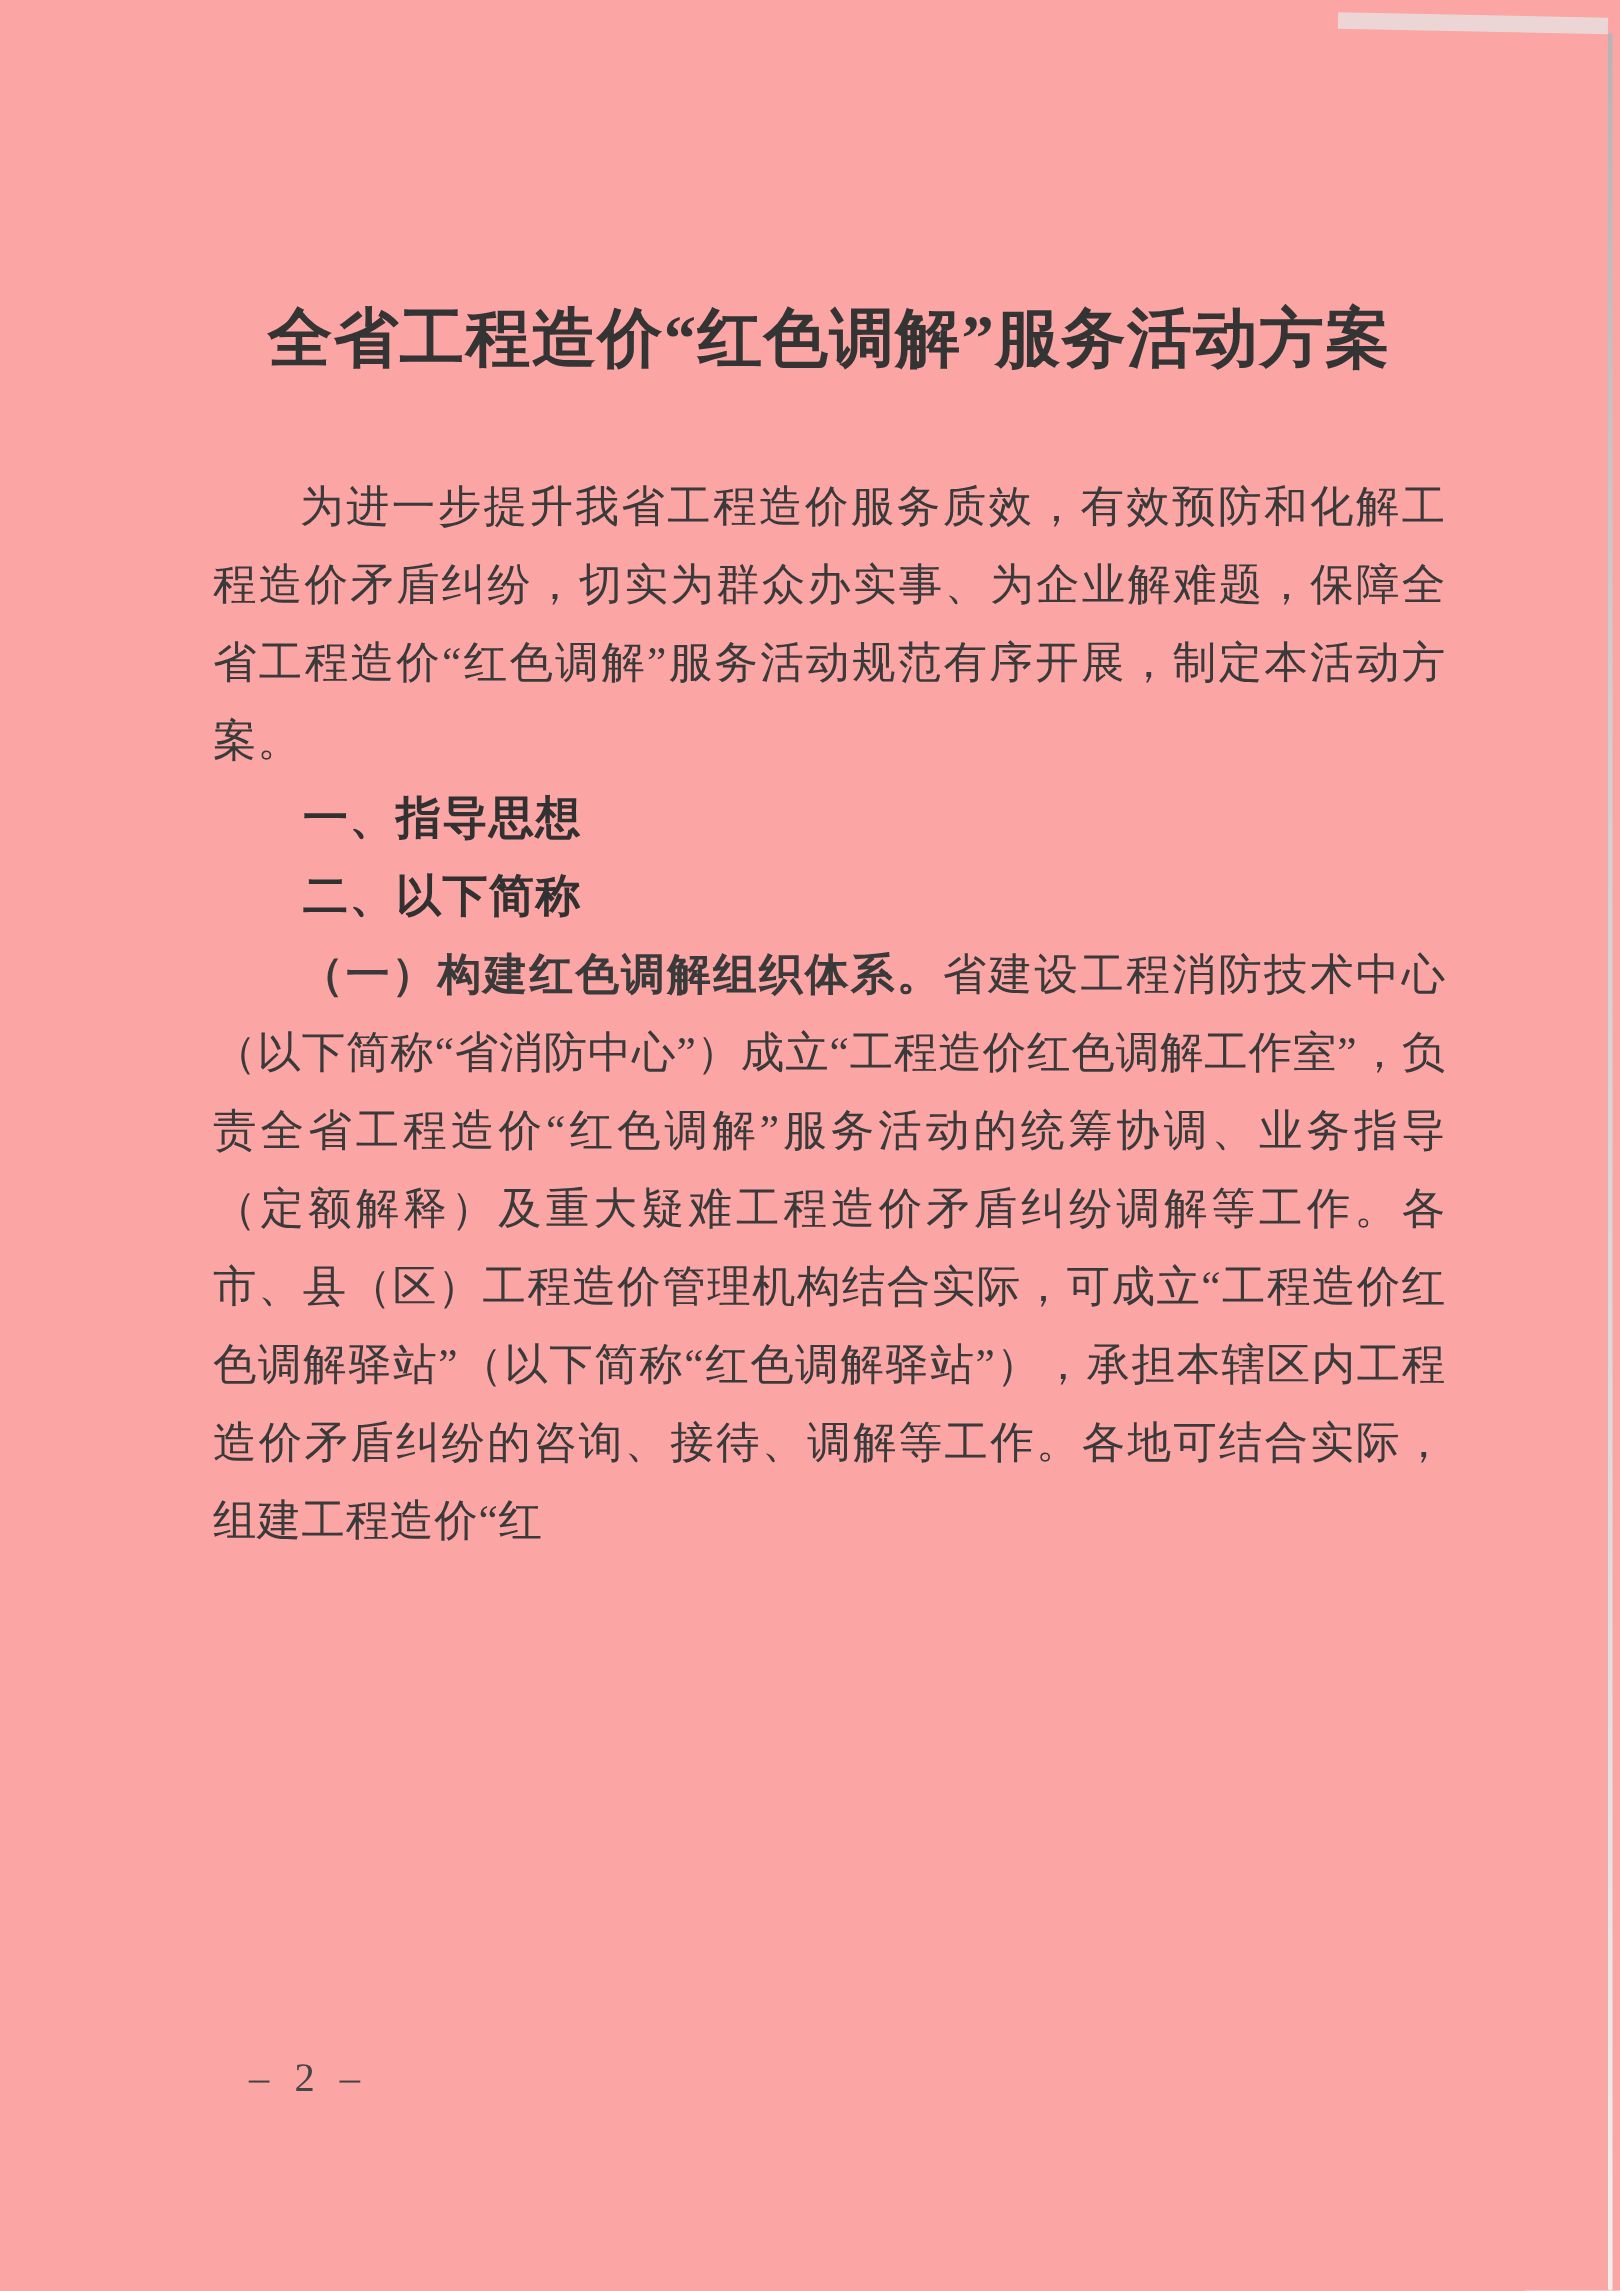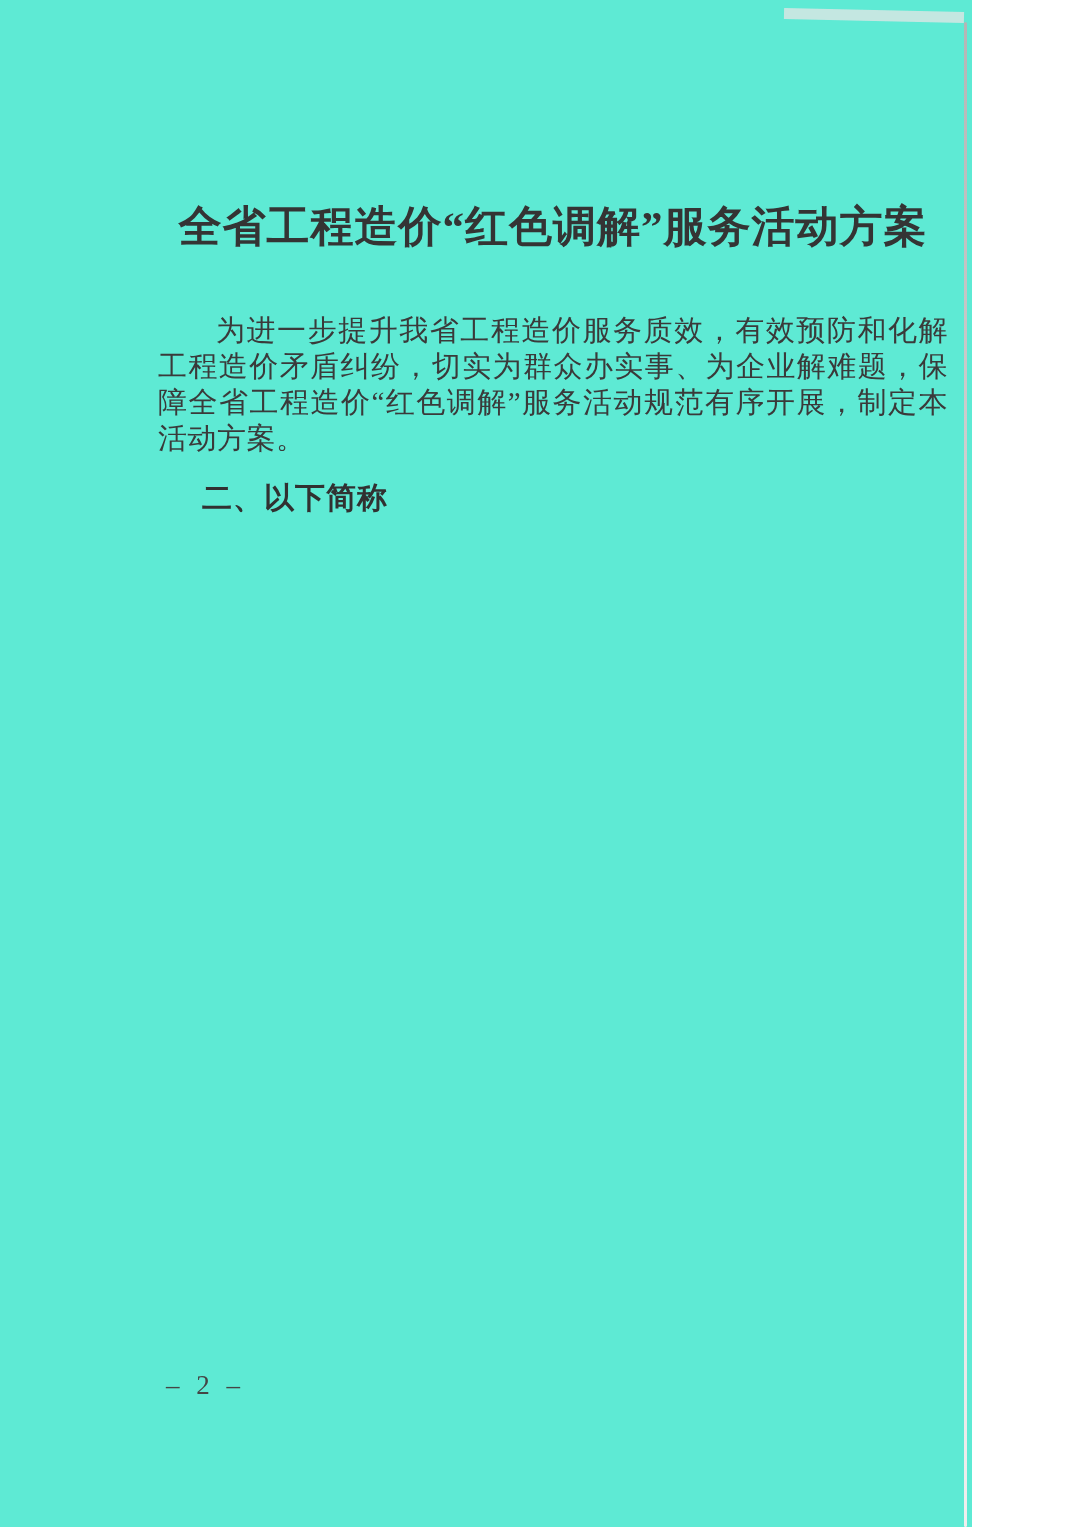--- a/index.html
+++ b/index.html
@@ -1,23 +1,23 @@
 <!DOCTYPE html>
 <html><head>
 <meta charset="utf-8">
 <style>
   html, body {
     margin: 0;
     padding: 0;
   }
   .page {
     position: relative;
-    width: 972px;
+    width: 1080px;
     height: 1527px;
-    background: #5eead4;
+    background: #fca5a5;
     overflow: hidden;
     font-family: "Liberation Serif", serif;
   }
   
   .edge-line-right {
     position: absolute;
     top: 22px;
     right: 5px;
     width: 3px;
     height: 1505px;
@@ -48,25 +48,25 @@
     letter-spacing: 1px;
     color: #343434;
     margin: 0 0 56px 0;
     font-family: "Liberation Serif", serif;
   }
   .doc-body {
     color: #3a3a3a;
   }
   .para {
     font-size: 29px;
-    line-height: 36px;
+    line-height: 52px;
     text-align: justify;
     text-indent: 2em;
     letter-spacing: 0.5px;
-    margin: 16px;
+    margin: 0;
     color: #3a3a3a;
   }
   .heading {
     font-size: 30px;
     line-height: 52px;
     font-weight: bold;
     text-indent: 2em;
     margin: 0;
     color: #313131;
     font-family: "Liberation Sans", sans-serif;
@@ -90,18 +90,20 @@
 
 <div class="page">
   <div class="edge-streak-top"></div>
   <div class="edge-line-right"></div>
 
   <div class="content">
     <h1 class="doc-title">全省工程造价“红色调解”服务活动方案</h1>
     <div class="doc-body">
 
     <p class="para">为进一步提升我省工程造价服务质效，有效预防和化解工程造价矛盾纠纷，切实为群众办实事、为企业解难题，保障全省工程造价“红色调解”服务活动规范有序开展，制定本活动方案。</p>
+        <p class="heading">一、指导思想</p>
         <p class="heading">二、以下简称</p>
+        <p class="para"><span class="lead">（一）构建红色调解组织体系。</span>省建设工程消防技术中心（以下简称“省消防中心”）成立“工程造价红色调解工作室”，负责全省工程造价“红色调解”服务活动的统筹协调、业务指导（定额解释）及重大疑难工程造价矛盾纠纷调解等工作。各市、县（区）工程造价管理机构结合实际，可成立“工程造价红色调解驿站”（以下简称“红色调解驿站”），承担本辖区内工程造价矛盾纠纷的咨询、接待、调解等工作。各地可结合实际，组建工程造价“红</p>
       </div>
   </div>
 
   <div class="page-number">– 2 –</div>
 </div>
 
 </body></html>

